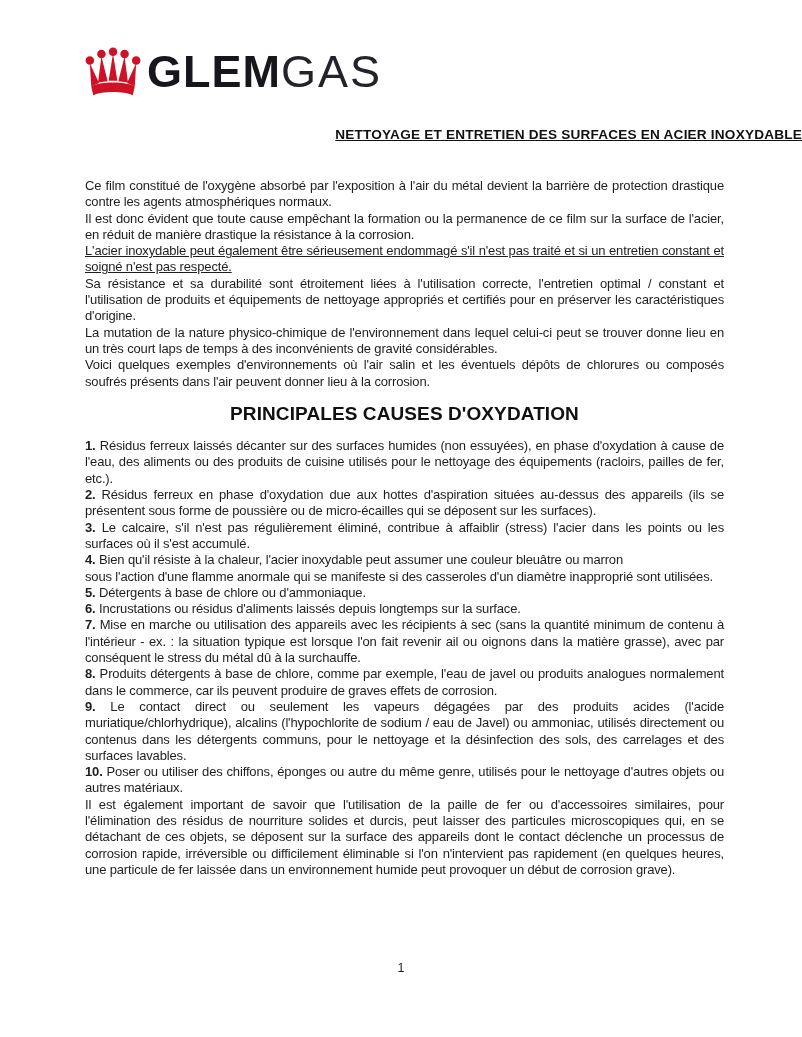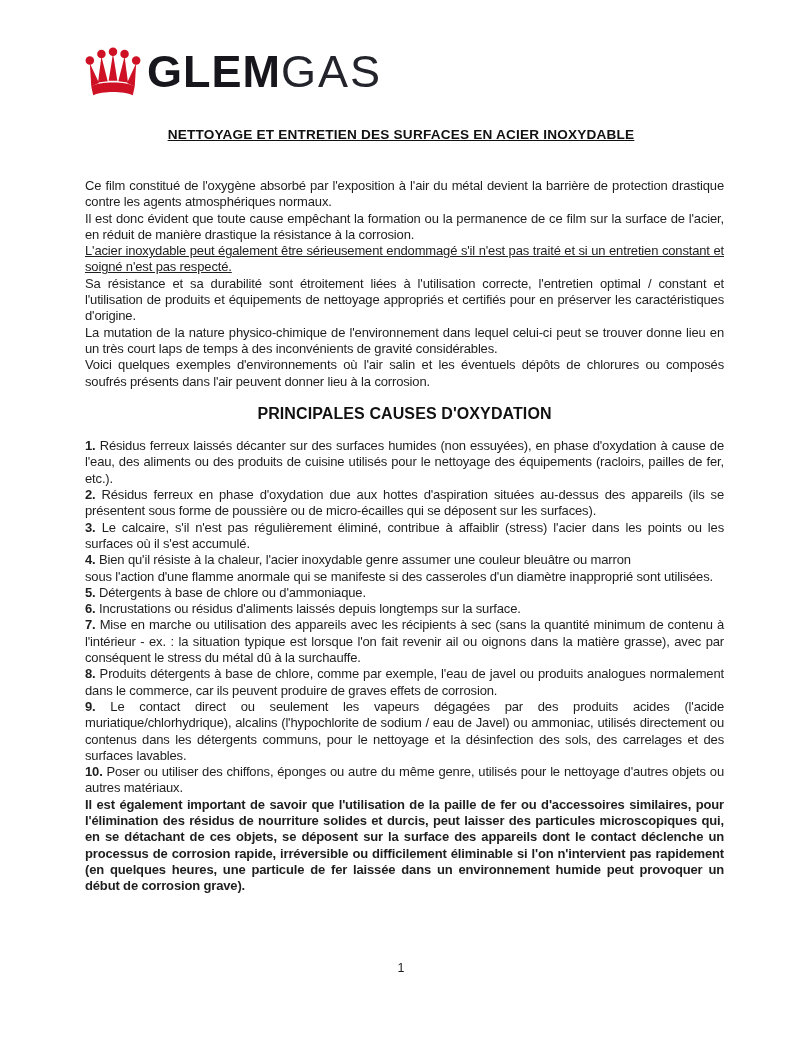--- a/index.html
+++ b/index.html
@@ -21,49 +21,49 @@
     align-items: flex-end;
     height: 52px;
   }
   .crown { width: 56px; height: 50px; margin-right: 6px; }
   .brand { font-size: 45px; line-height: 48px; letter-spacing: 0px; white-space: nowrap; }
   .brand-bold { font-weight: bold; color: #16161c; letter-spacing: 1px; }
   .brand-light { font-weight: normal; color: #23232b; letter-spacing: 2px; }
   
   .doc-title {
     margin-top: 31px;
-    text-align: center;
+    text-align: right;
     font-size: 13.6px;
     font-weight: bold;
     text-decoration: underline;
     letter-spacing: 0.2px;
     color: #111;
   }
   
   .content {
     width: 639px;
     margin: 36px 0 0 85px;
     font-size: 13px;
     line-height: 16.3px;
     letter-spacing: -0.15px;
     text-align: justify;
   }
   .content p { margin: 0; }
   .underlined { text-decoration: underline; }
   .section-heading {
     margin: 16px 0;
     text-align: center;
-    font-size: 16px;
+    font-size: 19px;
     font-weight: bold;
     letter-spacing: 0.1px;
     color: #111;
   }
   .cause-num { font-weight: bold; }
   .cause-text { white-space: pre-line; }
-  .closing { margin-top: 17px; font-weight: bold; }
+  .closing { margin-top: 17px; }
   
   .page-number {
     position: absolute;
     top: 961px;
     left: 0;
     width: 100%;
     text-align: center;
     font-size: 12.5px;
     color: #1e1e1e;
   }
@@ -100,21 +100,21 @@
     <p class="underlined">L'acier inoxydable peut également être sérieusement endommagé s'il n'est pas traité et si un entretien constant et soigné n'est pas respecté.</p>
     <p>Sa résistance et sa durabilité sont étroitement liées à l'utilisation correcte, l'entretien optimal / constant et l'utilisation de produits et équipements de nettoyage appropriés et certifiés pour en préserver les caractéristiques d'origine.</p>
     <p>La mutation de la nature physico-chimique de l'environnement dans lequel celui-ci peut se trouver donne lieu en un très court laps de temps à des inconvénients de gravité considérables.</p>
     <p>Voici quelques exemples d'environnements où l'air salin et les éventuels dépôts de chlorures ou composés soufrés présents dans l'air peuvent donner lieu à la corrosion.</p>
 
     <div class="section-heading">PRINCIPALES CAUSES D'OXYDATION</div>
 
     <p><span class="cause-num">1.</span> <span class="cause-text">Résidus ferreux laissés décanter sur des surfaces humides (non essuyées), en phase d'oxydation à cause de l'eau, des aliments ou des produits de cuisine utilisés pour le nettoyage des équipements (racloirs, pailles de fer, etc.).</span></p>
     <p><span class="cause-num">2.</span> <span class="cause-text">Résidus ferreux en phase d'oxydation due aux hottes d'aspiration situées au-dessus des appareils (ils se présentent sous forme de poussière ou de micro-écailles qui se déposent sur les surfaces).</span></p>
     <p><span class="cause-num">3.</span> <span class="cause-text">Le calcaire, s'il n'est pas régulièrement éliminé, contribue à affaiblir (stress) l'acier dans les points ou les surfaces où il s'est accumulé.</span></p>
-    <p><span class="cause-num">4.</span> <span class="cause-text">Bien qu'il résiste à la chaleur, l'acier inoxydable genre assumer une couleur bleuâtre ou marron
+    <p><span class="cause-num">4.</span> <span class="cause-text">Bien qu'il résiste à la chaleur, l'acier inoxydable peut assumer une couleur bleuâtre ou marron
 sous l'action d'une flamme anormale qui se manifeste si des casseroles d'un diamètre inapproprié sont utilisées.</span></p>
     <p><span class="cause-num">5.</span> <span class="cause-text">Détergents à base de chlore ou d'ammoniaque.</span></p>
     <p><span class="cause-num">6.</span> <span class="cause-text">Incrustations ou résidus d'aliments laissés depuis longtemps sur la surface.</span></p>
     <p><span class="cause-num">7.</span> <span class="cause-text">Mise en marche ou utilisation des appareils avec les récipients à sec (sans la quantité minimum de contenu à l'intérieur - ex. : la situation typique est lorsque l'on fait revenir ail ou oignons dans la matière grasse), avec par conséquent le stress du métal dû à la surchauffe.</span></p>
     <p><span class="cause-num">8.</span> <span class="cause-text">Produits détergents à base de chlore, comme par exemple, l'eau de javel ou produits analogues normalement dans le commerce, car ils peuvent produire de graves effets de corrosion.</span></p>
     <p><span class="cause-num">9.</span> <span class="cause-text">Le contact direct ou seulement les vapeurs dégagées par des produits acides (l'acide muriatique/chlorhydrique), alcalins (l'hypochlorite de sodium / eau de Javel) ou ammoniac, utilisés directement ou contenus dans les détergents communs, pour le nettoyage et la désinfection des sols, des carrelages et des surfaces lavables.</span></p>
     <p><span class="cause-num">10.</span> <span class="cause-text">Poser ou utiliser des chiffons, éponges ou autre du même genre, utilisés pour le nettoyage d'autres objets ou autres matériaux.</span></p>
 
     <p class="closing">Il est également important de savoir que l'utilisation de la paille de fer ou d'accessoires similaires, pour l'élimination des résidus de nourriture solides et durcis, peut laisser des particules microscopiques qui, en se détachant de ces objets, se déposent sur la surface des appareils dont le contact déclenche un processus de corrosion rapide, irréversible ou difficilement éliminable si l'on n'intervient pas rapidement (en quelques heures, une particule de fer laissée dans un environnement humide peut provoquer un début de corrosion grave).</p>
   </div>

